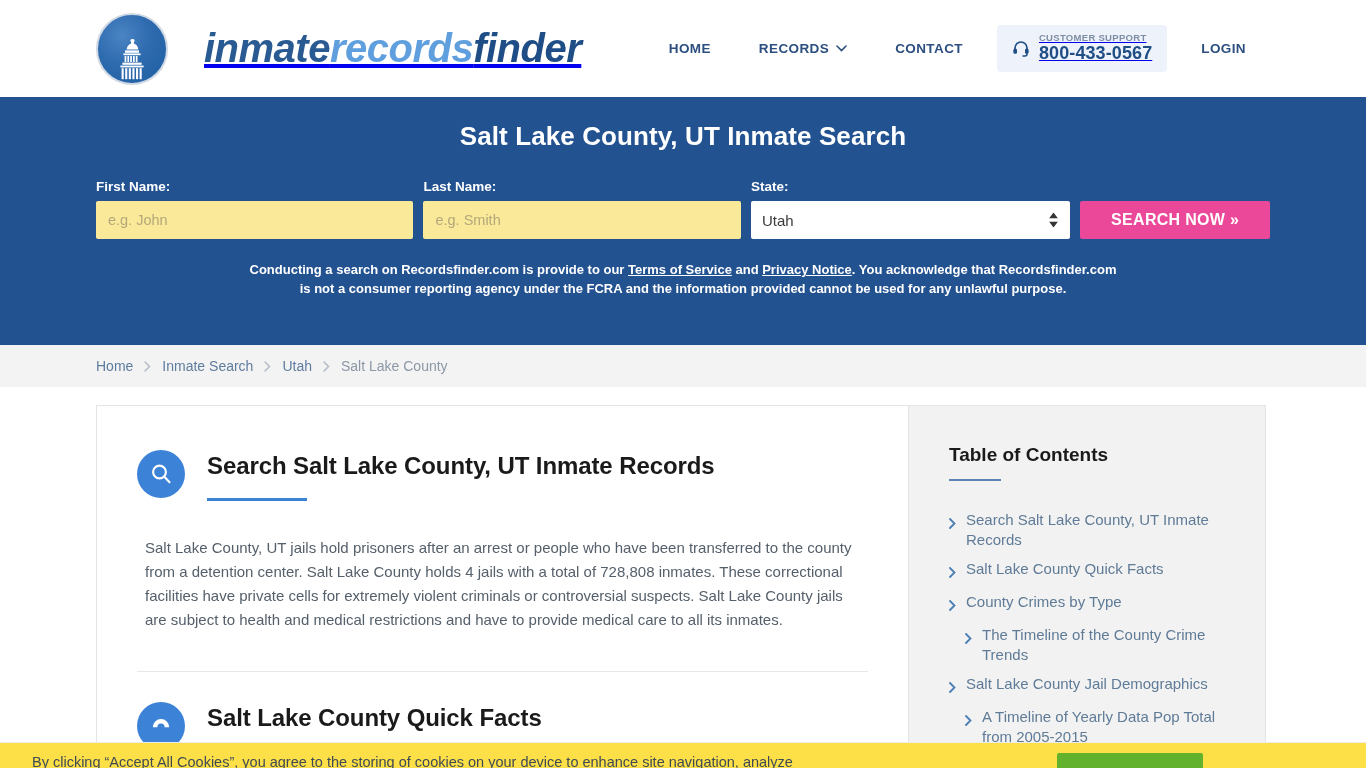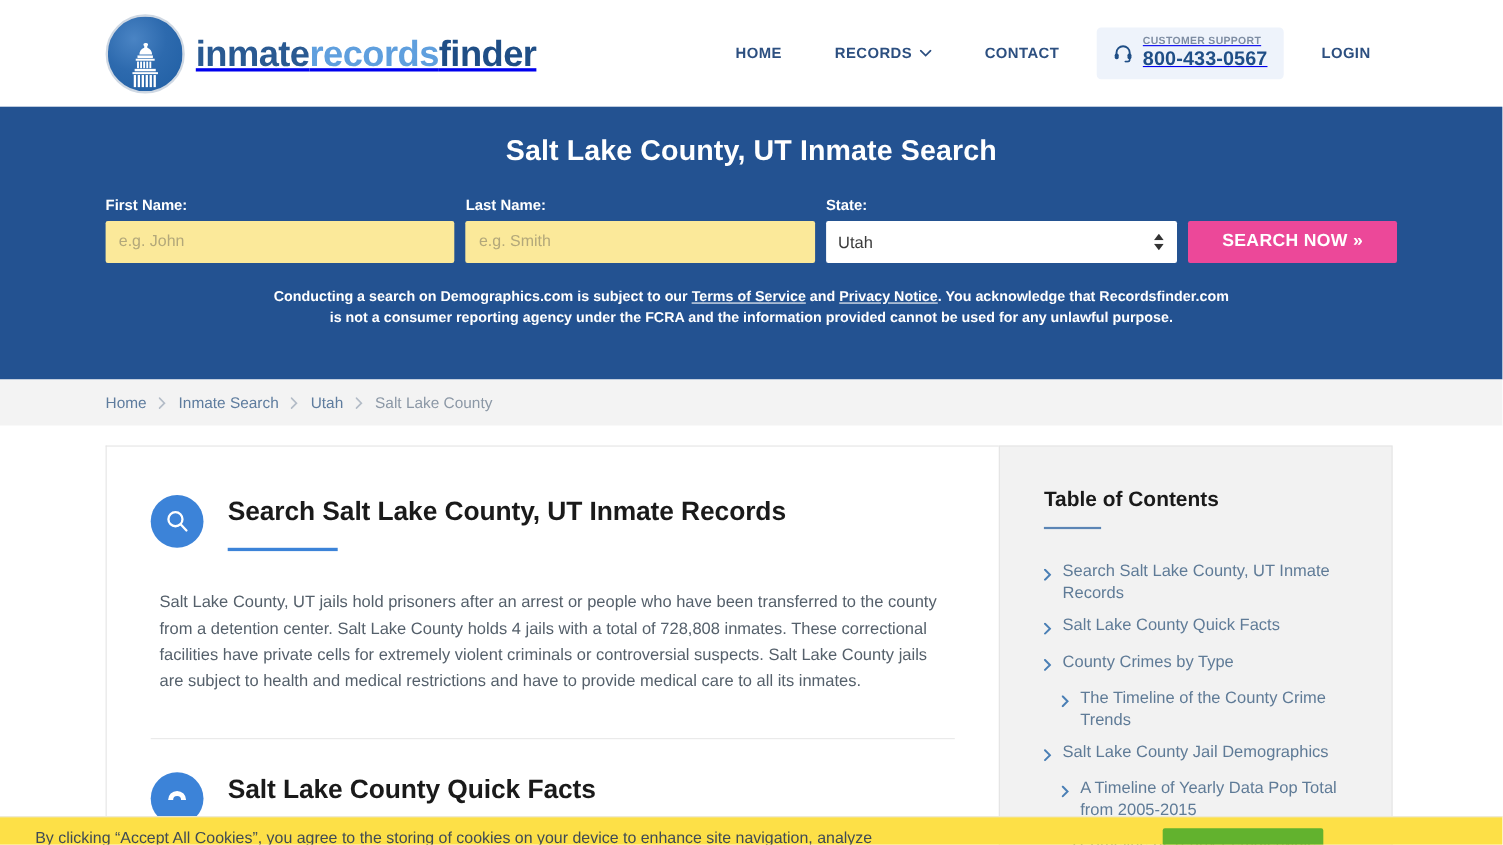--- a/index.html
+++ b/index.html
@@ -23,22 +23,22 @@
   .logo-mark {
     width: 72px; height: 72px; border-radius: 50%;
     background: radial-gradient(circle at 35% 30%, #4a84c4 0%, #2d6aae 45%, #1f5ea3 100%);
     border: 2px solid #cfd8e3;
     display: flex; align-items: flex-end; justify-content: center;
     position: relative; overflow: hidden;
     flex: 0 0 auto;
   }
   .logo-mark svg { display:block; }
   .logo-type {
-    font-size: 33px; font-weight: 700;
-    letter-spacing: -0.5px; white-space: nowrap;
+    font-size: 40px; font-style: italic; font-weight: 700;
+    letter-spacing: -0.5px; white-space: nowrap; margin-left: 26px;
   }
   .lt-1 { color: #2a5a92; }
   .lt-2 { color: #5f9fde; }
   .lt-3 { color: #1f4e86; font-weight: 800; }
 
   .nav {
     margin-left: auto;
     display: flex; align-items: center; gap: 0px;
     font-size: 13.5px; font-weight: 700; letter-spacing: .4px;
     color: #2c4f80;
@@ -295,21 +295,21 @@
               </svg>
             <svg width="9" height="6" viewBox="0 0 9 6">
                 <path d="M4.5 6 L0 0 L9 0 Z" fill="#333"></path>
               </svg>
           </span>
         </div>
       </div>
       <button class="btn-search">SEARCH NOW »</button>
     </div>
 
-    <div class="disclaimer"><span>Conducting a search on Demographics.com is subject to our </span><a href="#">Terms of Service</a><span> and </span><a href="#">Privacy Notice</a><span>. You acknowledge that Recordsfinder.com is not a consumer reporting agency under the FCRA and the information provided cannot be used for any unlawful purpose.</span></div>
+    <div class="disclaimer"><span>Conducting a search on Recordsfinder.com is provide to our </span><a href="#">Terms of Service</a><span> and </span><a href="#">Privacy Notice</a><span>. You acknowledge that Recordsfinder.com is not a consumer reporting agency under the FCRA and the information provided cannot be used for any unlawful purpose.</span></div>
   </div>
 
   <div class="crumbs">
     <a href="#">Home</a>
     <span class="crumb-sep">
         <svg width="7" height="11" viewBox="0 0 7 11">
           <path d="M1 1 L5.5 5.5 L1 10" stroke="#b3bcc7" stroke-width="1.5" fill="none" stroke-linecap="round"></path>
         </svg>
       </span>
     <a href="#">Inmate Search</a>

